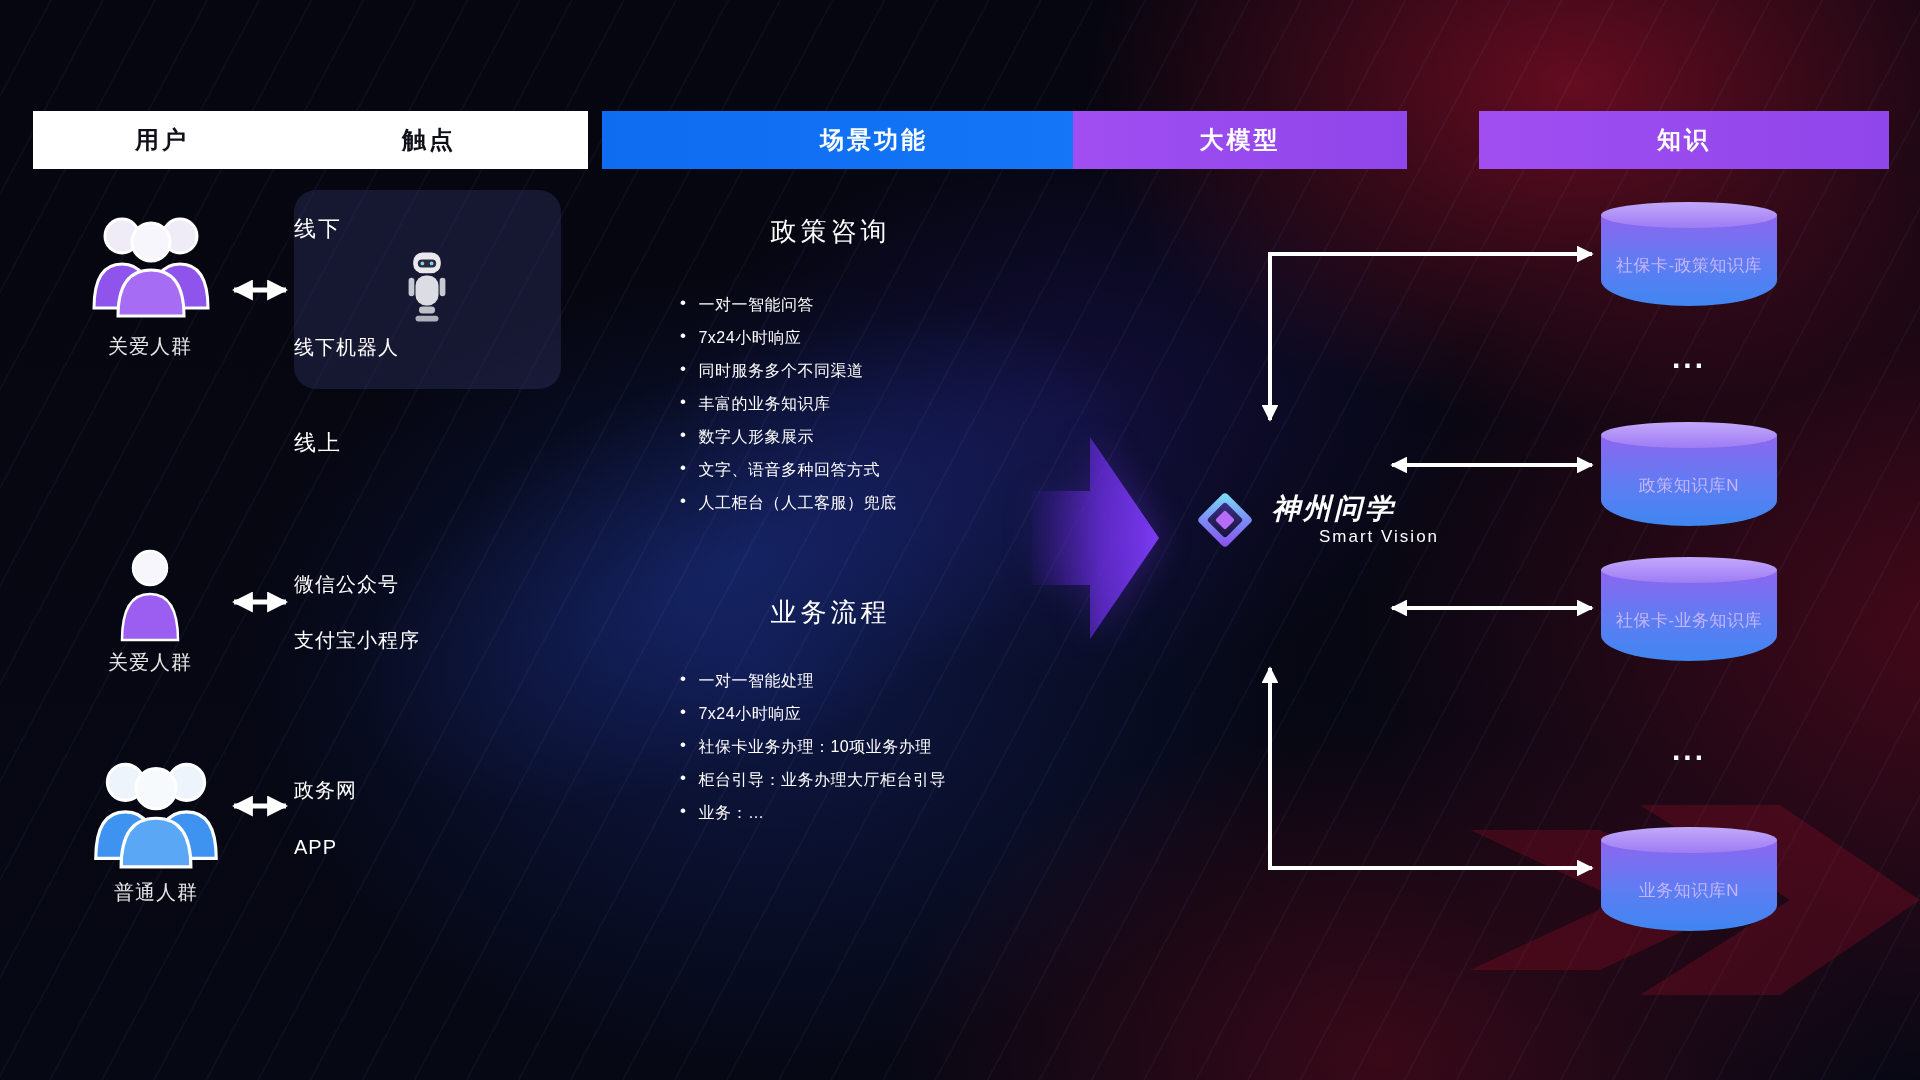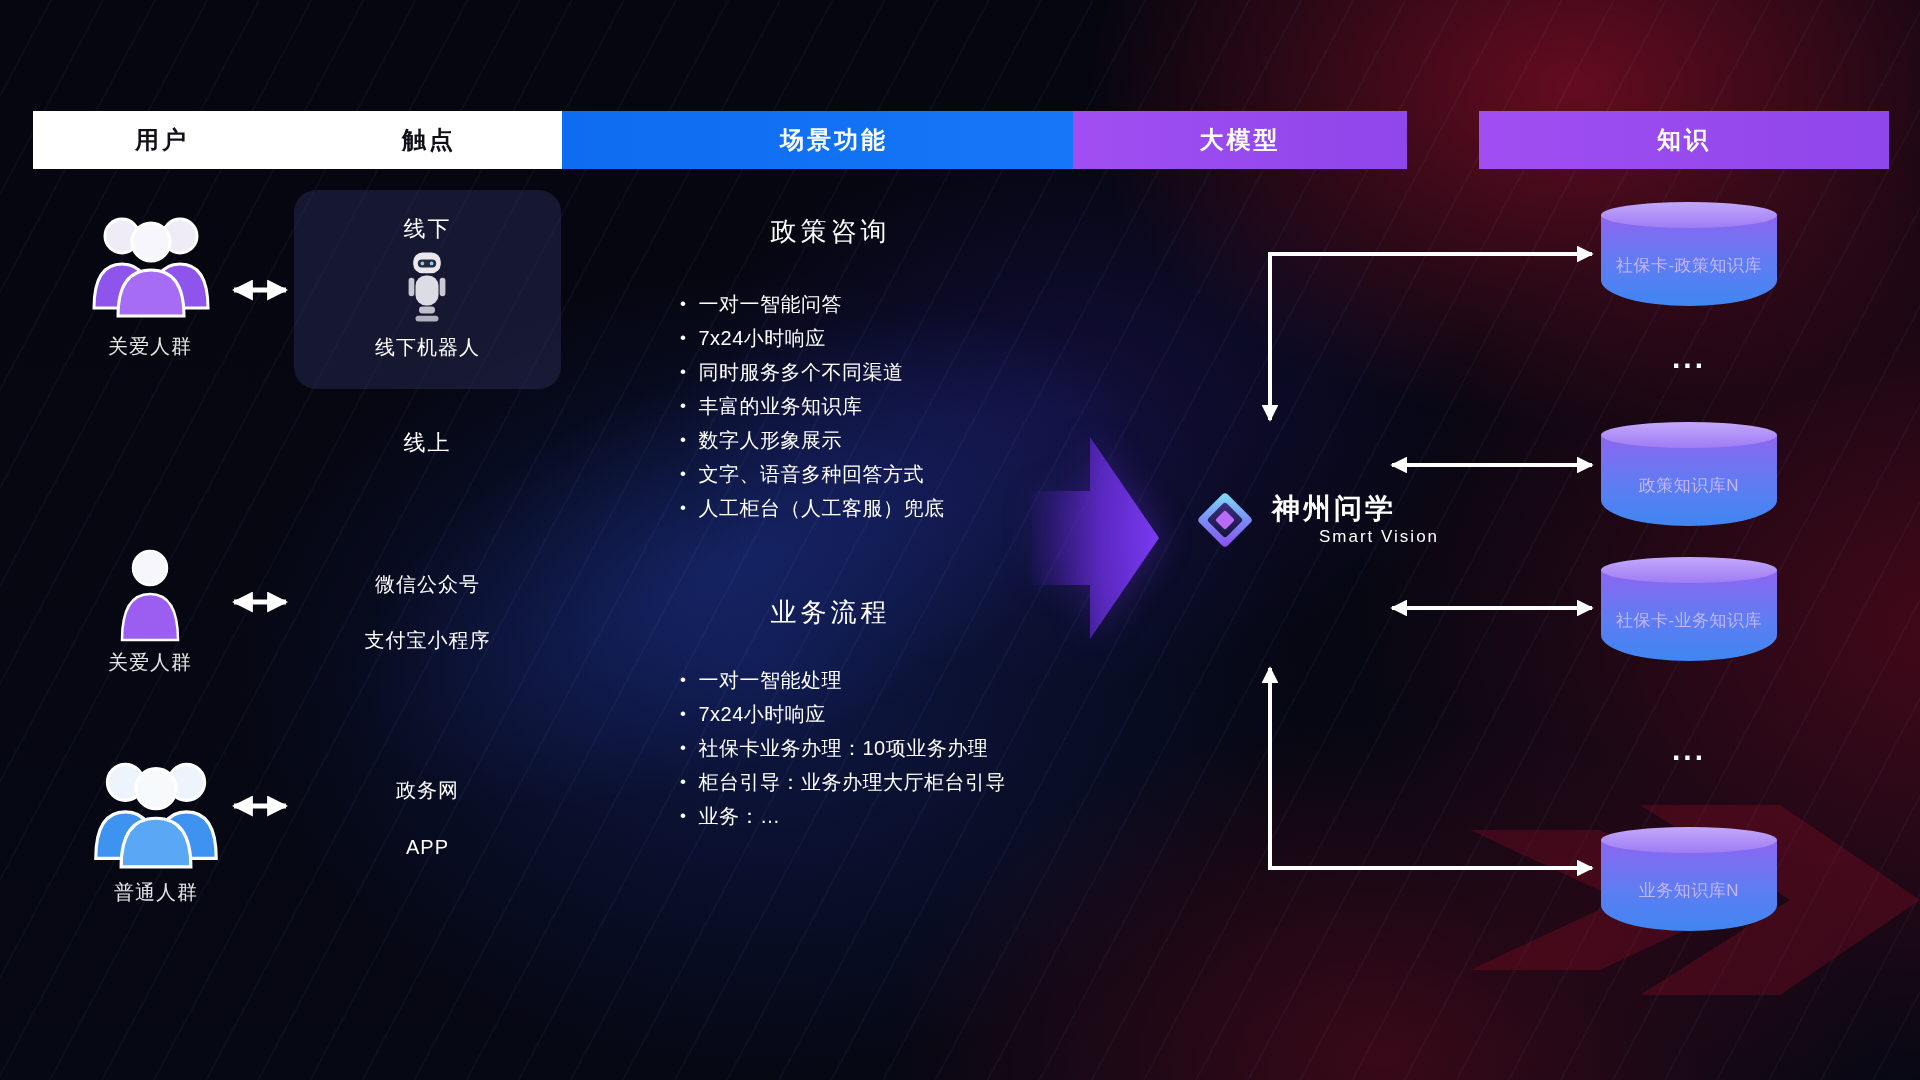--- a/index.html
+++ b/index.html
@@ -40,34 +40,34 @@
   .hdr.blue{background:linear-gradient(90deg,#0d6cf0,#1677f8);color:#fff;}
   .hdr.purple{background:linear-gradient(90deg,#a04ef2,#8f46ea);color:#fff;}
   
   .user-icon{position:absolute;}
   .user-label{position:absolute;width:180px;text-align:center;font-size:20px;color:#e5e5e5;letter-spacing:1px;}
   
   .offline-card{
     position:absolute;left:294px;top:190px;width:267px;height:199px;
     background:rgba(44,46,92,0.45);border-radius:22px;
   }
-  .tp-text{position:absolute;left:294px;width:267px;text-align:center;color:#fff;}
+  .tp-text{position:absolute;left:294px;width:267px;text-align:left;color:#fff;}
   .tp-big{font-size:22px;letter-spacing:2px;}
   .tp-small{font-size:20px;letter-spacing:1px;}
   .robot-wrap{position:absolute;left:404px;top:250px;}
   
   .scene-title{position:absolute;left:594px;width:473px;text-align:center;color:#fff;font-size:26px;letter-spacing:4px;}
   .feature-list{position:absolute;left:680px;margin:0;padding:0;list-style:none;}
-  .feature-list li{color:#fff;font-size:20px;line-height:33px;white-space:nowrap;letter-spacing:0.5px;}
+  .feature-list li{color:#fff;font-size:16px;line-height:33px;white-space:nowrap;letter-spacing:0.5px;}
   .feature-list li::before{content:"•";margin-right:12px;font-size:17px;position:relative;top:-2px;}
   
   .big-arrow{position:absolute;left:1032px;top:431px;filter:drop-shadow(0 0 18px rgba(110,50,230,0.45));}
   
   .logo-diamond{position:absolute;left:1189px;top:484px;}
-  .logo-name{position:absolute;left:1272px;top:490px;font-size:28px;font-weight:bold;letter-spacing:3px;color:#fff;}
+  .logo-name{position:absolute;left:1272px;top:490px;font-size:28px;font-weight:bold;letter-spacing:3px;color:#fff;font-style:italic;}
   .logo-sub{position:absolute;left:1274px;top:527px;font-size:17px;letter-spacing:2px;color:#fff;margin-left:45px;}
   
   .connectors{position:absolute;left:0;top:0;pointer-events:none;}
   
   .db{position:absolute;width:176px;height:104px;}
   .db-top{position:absolute;left:0;right:0;top:0;height:26px;border-radius:50%;
     background:linear-gradient(180deg,#c2a8fb,#9e7cf4);z-index:2;}
   .db-body{position:absolute;left:0;right:0;top:13px;bottom:0;
     background:linear-gradient(180deg,#8d66f0 0%,#5e7df2 55%,#3f86f2 100%);
     border-radius:0 0 88px 88px / 0 0 26px 26px;}
@@ -85,21 +85,21 @@
   <div class="beam"></div>
   <div class="streaks"></div>
 
   <svg class="red-swoosh" width="470" height="220" viewBox="0 0 470 220">
     <path d="M20 40 L150 40 L300 110 L150 180 L20 180 L170 110 Z" fill="rgba(150,12,38,0.30)"></path>
     <path d="M190 15 L330 15 L470 110 L330 205 L190 205 L340 110 Z" fill="rgba(170,15,42,0.26)"></path>
   </svg>
 
   <div class="hdr white" style="left:33px;width:258px;">用户</div>
   <div class="hdr white" style="left:270px;width:318px;">触点</div>
-  <div class="hdr blue" style="left:562px;width:544px;">场景功能</div>
+  <div class="hdr blue" style="left:602px;width:544px;">场景功能</div>
   <div class="hdr purple" style="left:1073px;width:334px;">大模型</div>
   <div class="hdr purple" style="left:1479px;width:410px;">知识</div>
 
   <svg class="user-icon" style="left:86px;top:212px;" width="130" height="106" viewBox="0 0 130 106">
     <circle cx="36" cy="24" r="17" fill="#efecf8" stroke="#fff" stroke-width="3"></circle>
     <path d="M8 96 Q8 52 36 52 Q64 52 64 96 Z" fill="#8f54ec" stroke="#fff" stroke-width="3"></path>
     <circle cx="94" cy="24" r="17" fill="#efecf8" stroke="#fff" stroke-width="3"></circle>
     <path d="M66 96 Q66 52 94 52 Q122 52 122 96 Z" fill="#8f54ec" stroke="#fff" stroke-width="3"></path>
     <circle cx="65" cy="30" r="19" fill="#f7f6fc" stroke="#fff" stroke-width="3"></circle>
     <path d="M32 104 Q32 58 65 58 Q98 58 98 104 Z" fill="#a76cf4" stroke="#fff" stroke-width="3"></path>

